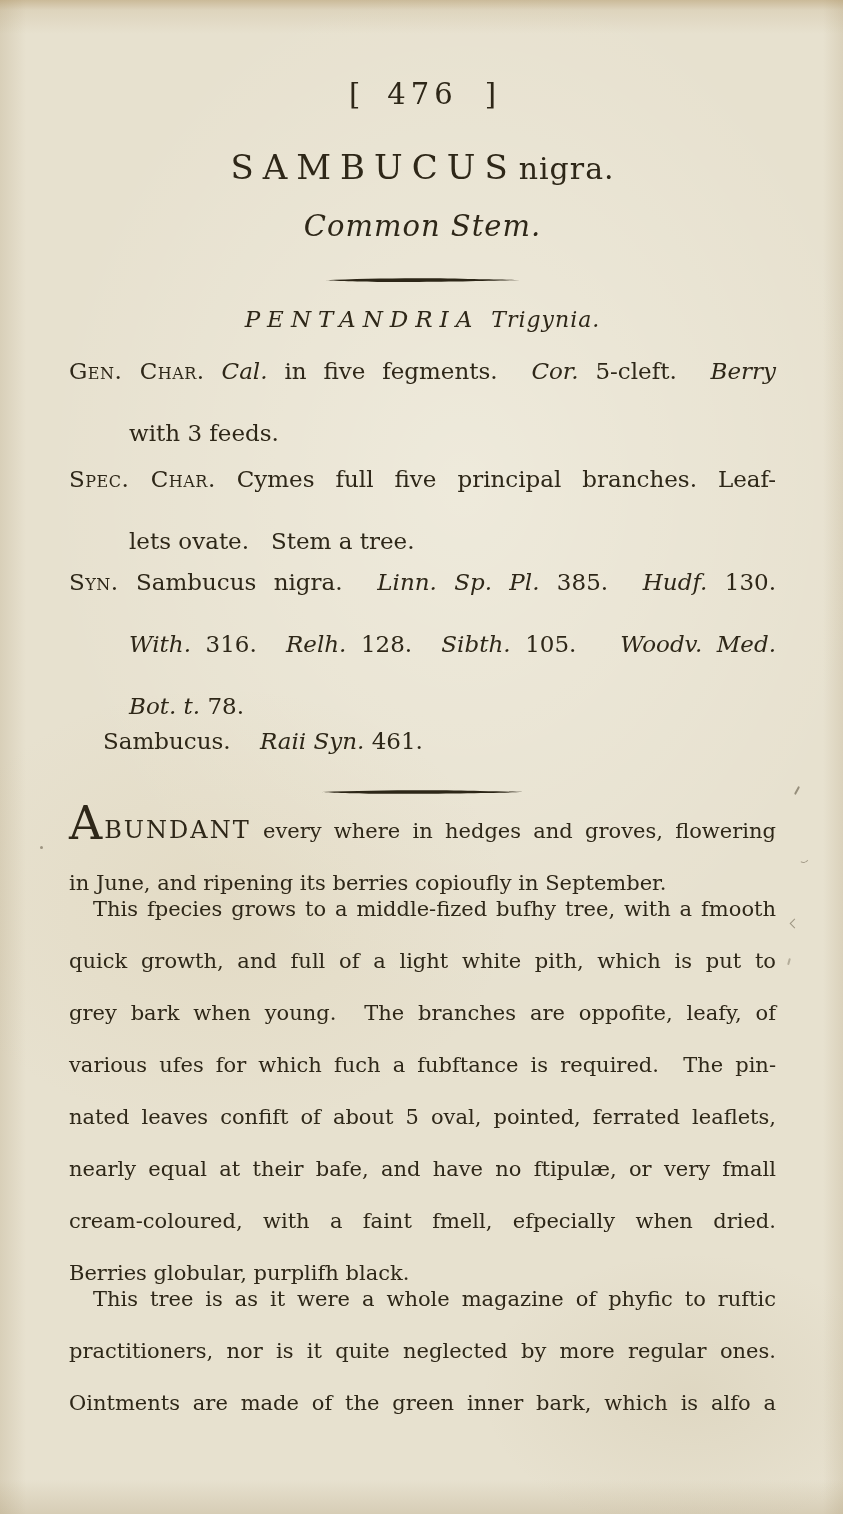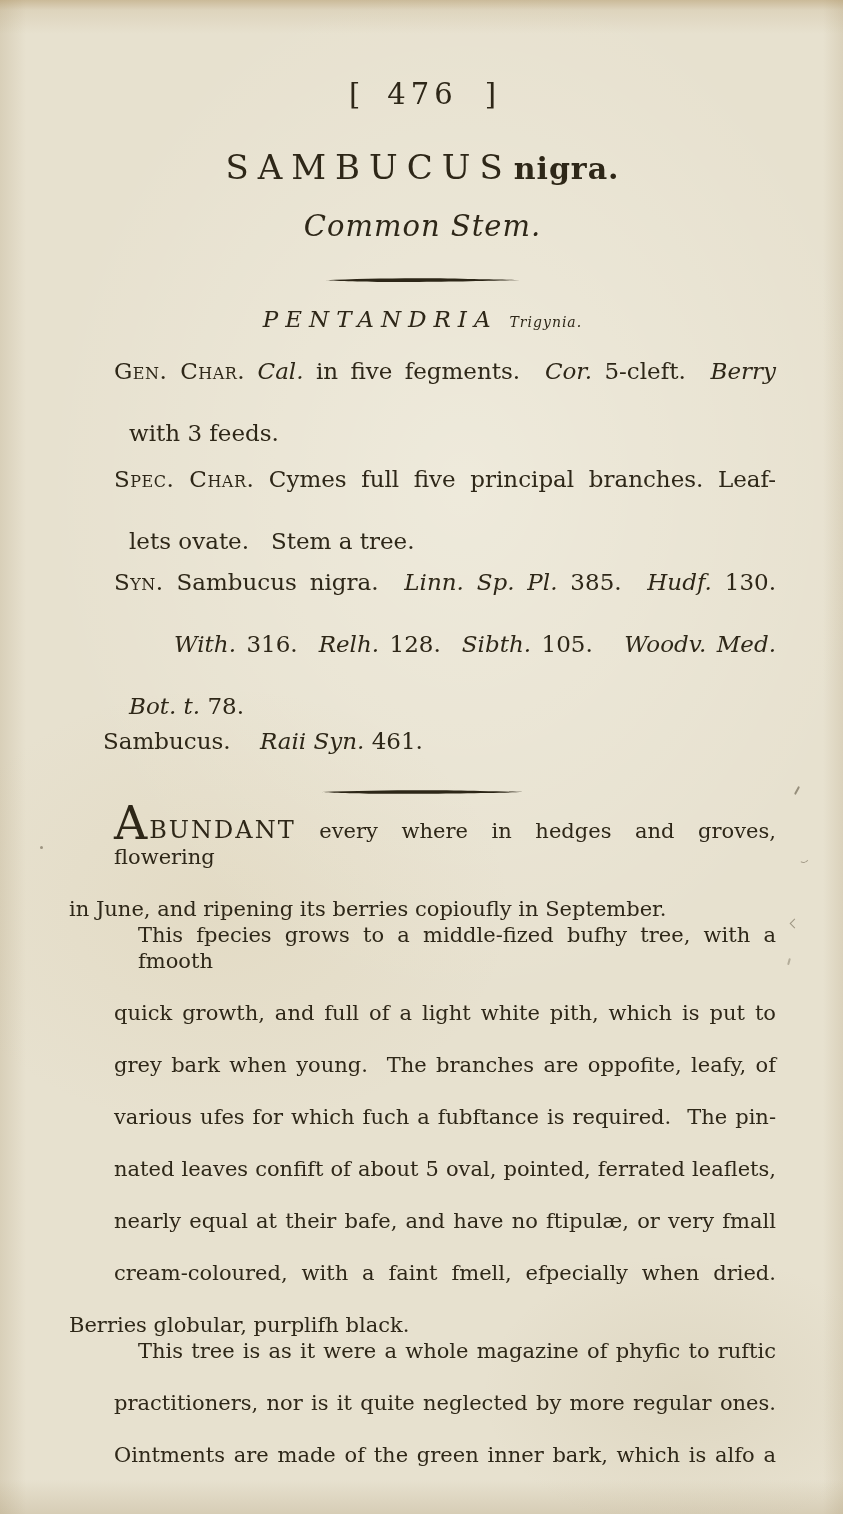--- a/index.html
+++ b/index.html
@@ -15,46 +15,46 @@
       linear-gradient(270deg, rgba(140,115,68,.14) 0px, rgba(140,115,68,0) 20px),
       linear-gradient(0deg,   rgba(140,115,68,.18) 0px, rgba(140,115,68,0) 34px),
       radial-gradient(ellipse 420px 320px at 26% 60%, rgba(187,158,94,.09), rgba(187,158,94,0) 70%),
       radial-gradient(ellipse 560px 700px at 55% 32%, rgba(255,255,248,.30), rgba(255,255,248,0) 75%),
       radial-gradient(ellipse 300px 200px at 82% 92%, rgba(150,130,80,.10), rgba(150,130,80,0) 70%),
       #e7e1cf;
   }
   .col{position:absolute;left:69px;right:67px;top:0;}
   .tline{white-space:normal;}
   
-  .jl{text-align:justify;margin-left:45px;}
+  .jl{text-align:justify;}
   .jl::after{content:"";display:inline-block;width:100%;height:0;}
   .cont{padding-left:60px;}
   .first{padding-left:24px;}
   .it{font-style:italic;}
   .sc{font-variant:small-caps;letter-spacing:.5px;}
   .dc{
     font-size:46px;line-height:0;letter-spacing:1px;
     position:relative;top:1px;margin-right:1px;
   }
   .pagenum{
     margin-top:76px;height:36px;line-height:36px;
     display:flex;justify-content:center;align-items:baseline;gap:27px;
     font-size:29px;
   }
   .pagenum .num{letter-spacing:5px;}
   .titleline{margin-top:34px;line-height:42px;text-align:center;}
   .genus{font-size:34px;letter-spacing:9px;}
-  .species{font-size:30px;margin-left:2px;letter-spacing:1px;font-weight:bold;}
+  .species{font-size:30px;margin-left:2px;letter-spacing:1px;}
   .common{margin-top:14px;line-height:34px;text-align:center;font-style:italic;font-size:29px;letter-spacing:1px;}
   .rulewrap{margin-top:26px;height:8px;text-align:center;}
   .rulewrap2{margin-top:24px;height:8px;text-align:center;}
   .rule-svg{display:inline-block;}
   .classif{margin-top:28px;line-height:28px;text-align:center;font-style:italic;}
   .classname{font-size:23px;letter-spacing:7px;}
-  .ordername{font-size:14px;margin-left:12px;letter-spacing:1px;}
+  .ordername{font-size:22px;margin-left:12px;letter-spacing:1px;}
   .entry{font-size:23px;line-height:31px;}
   .gen{margin-top:20px;}
   .spec{margin-top:15px;}
   .syn{margin-top:10px;}
   .sam{margin-top:4px;padding-left:34px;}
   .bodytext{margin-top:28px;font-size:21px;line-height:26px;}
   .bodytext .rest{font-size:24px;letter-spacing:2px;}
   
   .mark{position:absolute;}
   .mark-tick{width:2px;height:9px;background:rgba(84,74,54,.55);border-radius:2px;transform:rotate(28deg);}

